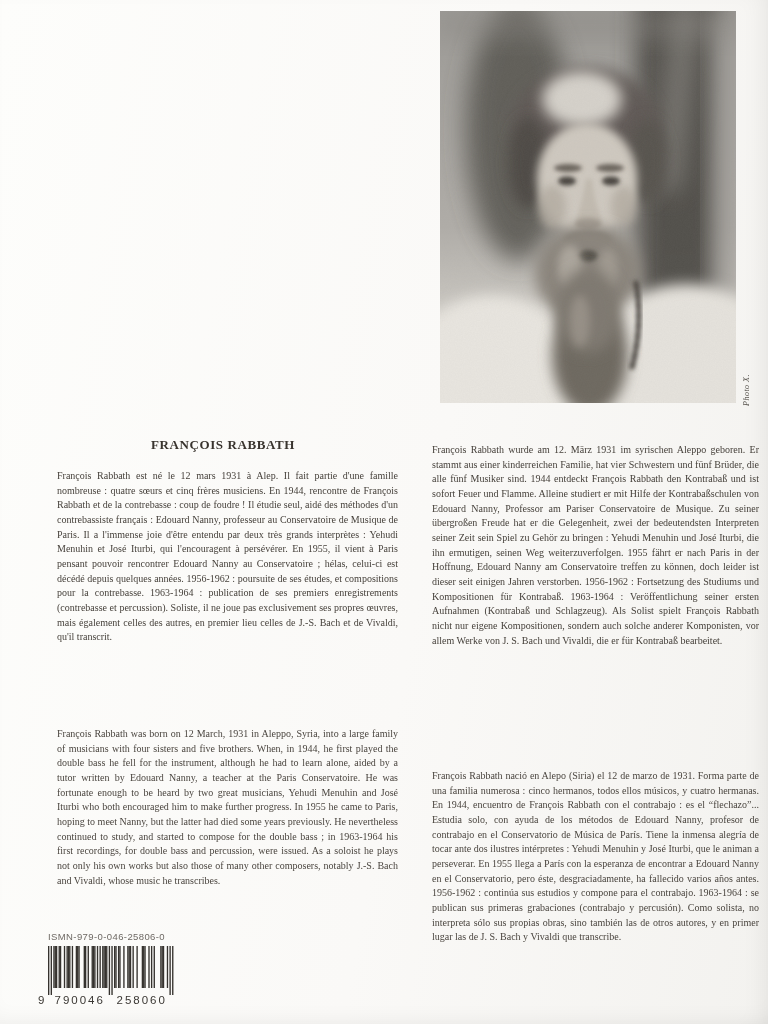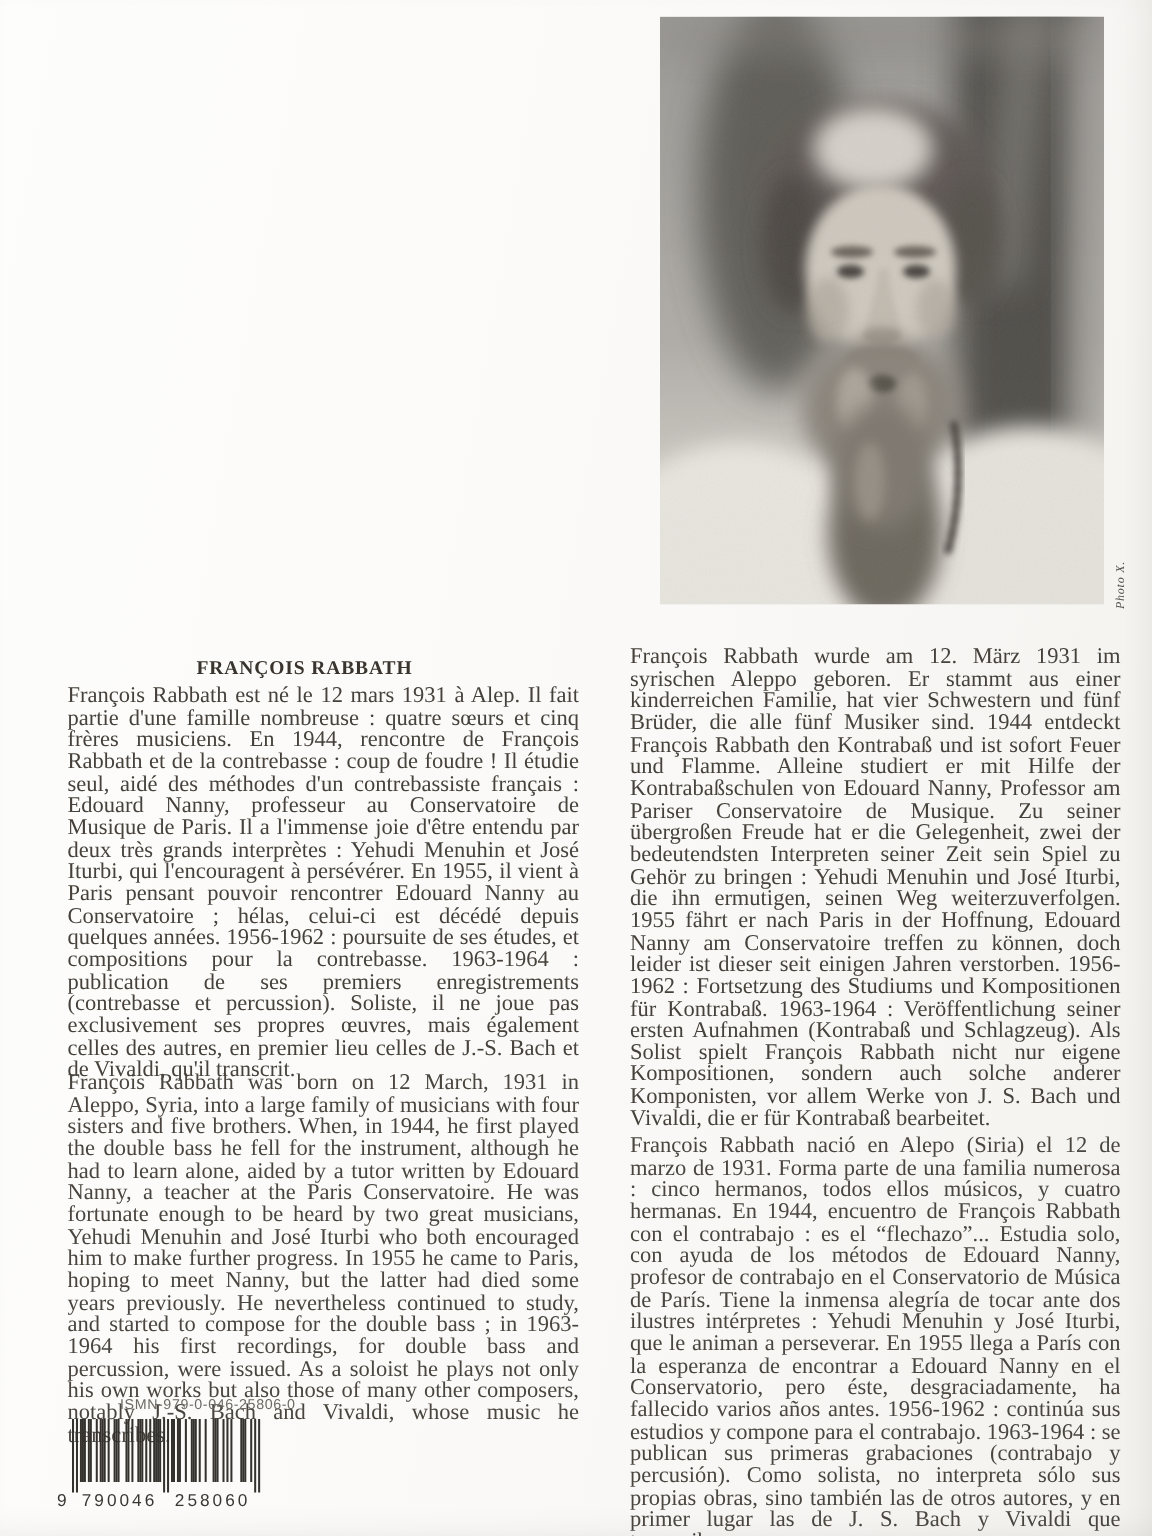--- a/index.html
+++ b/index.html
@@ -8,34 +8,34 @@
     background:linear-gradient(100deg,#fdfdfb 0%,#faf9f7 55%,#f3f2ef 100%);
     box-shadow:inset -18px 0 26px -16px rgba(0,0,0,.07), inset 0 -16px 22px -14px rgba(0,0,0,.06);
     font-family:"Liberation Serif",serif;
   }
   .block{position:absolute;}
   .head{
     font-family:"Liberation Serif",serif;font-weight:700;font-size:13px;
     letter-spacing:.6px;color:#39342e;text-align:center;margin:0;
   }
   .para{
-    font-family:"Liberation Serif",serif;font-size:15px;line-height:14.65px;
-    text-align:justify;color:#46413b;margin:0;
+    font-family:"Liberation Serif",serif;font-size:10px;line-height:14.65px;
+    text-align:justify;color:#46413b;margin:12px;
   }
   .it{color:#4a453f;}
   .photo{position:absolute;left:440px;top:11px;width:296px;height:392px;overflow:hidden;}
   .photo svg{display:block;width:100%;height:100%;}
   .photo-credit{
     position:absolute;left:742px;top:348px;height:58px;
     font-family:"Liberation Serif",serif;font-style:italic;font-size:8px;
     color:#55514b;letter-spacing:.5px;writing-mode:vertical-rl;transform:rotate(180deg);
   }
   .ismn{
     position:absolute;left:48px;top:931px;
-    font-family:"Liberation Sans",sans-serif;font-size:9.5px;letter-spacing:.4px;color:#6e6964;margin-left:32px;
+    font-family:"Liberation Sans",sans-serif;font-size:9.5px;letter-spacing:.4px;color:#6e6964;
   }
   .barcode{position:absolute;left:36px;top:945px;}
 </style>
 </head>
 <body>
 
 <div class="scan">
 
   <div class="photo">
     <svg viewBox="0 0 296 392" preserveAspectRatio="none">
@@ -101,21 +101,21 @@
       <ellipse cx="140" cy="310" rx="10" ry="26" fill="#a19a90" opacity="0.7" filter="url(#b4)"></ellipse>
 
       <path d="M196,272 C201,300 199,330 192,356" stroke="#4a453f" stroke-width="5" fill="none" stroke-linecap="round" stroke-dasharray="6 4" filter="url(#b2)"></path>
 
       <rect width="296" height="392" filter="url(#grain)" opacity="0.12"></rect>
     </svg>
   </div>
 
   <div class="photo-credit">Photo X.</div>
 
-  <h1 class="block head" style="left:33px;top:437px;width:340px;text-align:center;">FRANÇOIS RABBATH</h1>
+  <h1 class="block head" style="left:53px;top:437px;width:340px;text-align:center;">FRANÇOIS RABBATH</h1>
 
   <p class="block para" style="left:45px;top:457px;width:341px;">François Rabbath est né le 12 mars 1931 à Alep. Il fait partie d'une famille nombreuse : quatre sœurs et cinq frères musiciens. En 1944, rencontre de François Rabbath et de la contrebasse : coup de foudre ! Il étudie seul, aidé des méthodes d'un contrebassiste français : Edouard Nanny, professeur au Conservatoire de Musique de Paris. Il a l'immense joie d'être entendu par deux très grands interprètes : Yehudi Menuhin et José Iturbi, qui l'encouragent à persévérer. En 1955, il vient à Paris pensant pouvoir rencontrer Edouard Nanny au Conservatoire ; hélas, celui-ci est décédé depuis quelques années. 1956-1962 : poursuite de ses études, et compositions pour la contrebasse. 1963-1964 : publication de ses premiers enregistrements (contrebasse et percussion). Soliste, il ne joue pas exclusivement ses propres œuvres, mais également celles des autres, en premier lieu celles de J.-S. Bach et de Vivaldi, qu'il transcrit.</p>
 
   <p class="block para it" style="left:45px;top:715px;width:341px;">François Rabbath was born on 12 March, 1931 in Aleppo, Syria, into a large family of musicians with four sisters and five brothers. When, in 1944, he first played the double bass he fell for the instrument, although he had to learn alone, aided by a tutor written by Edouard Nanny, a teacher at the Paris Conservatoire. He was fortunate enough to be heard by two great musicians, Yehudi Menuhin and José Iturbi who both encouraged him to make further progress. In 1955 he came to Paris, hoping to meet Nanny, but the latter had died some years previously. He nevertheless continued to study, and started to compose for the double bass ; in 1963-1964 his first recordings, for double bass and percussion, were issued. As a soloist he plays not only his own works but also those of many other composers, notably J.-S. Bach and Vivaldi, whose music he transcribes.</p>
 
   <div class="ismn">ISMN-979-0-046-25806-0</div>
 
   <div class="barcode">
     <svg id="barcode-svg" width="142" height="62">
         <rect x="12.00" y="1" width="1.35" height="49" fill="#35322e"></rect>

